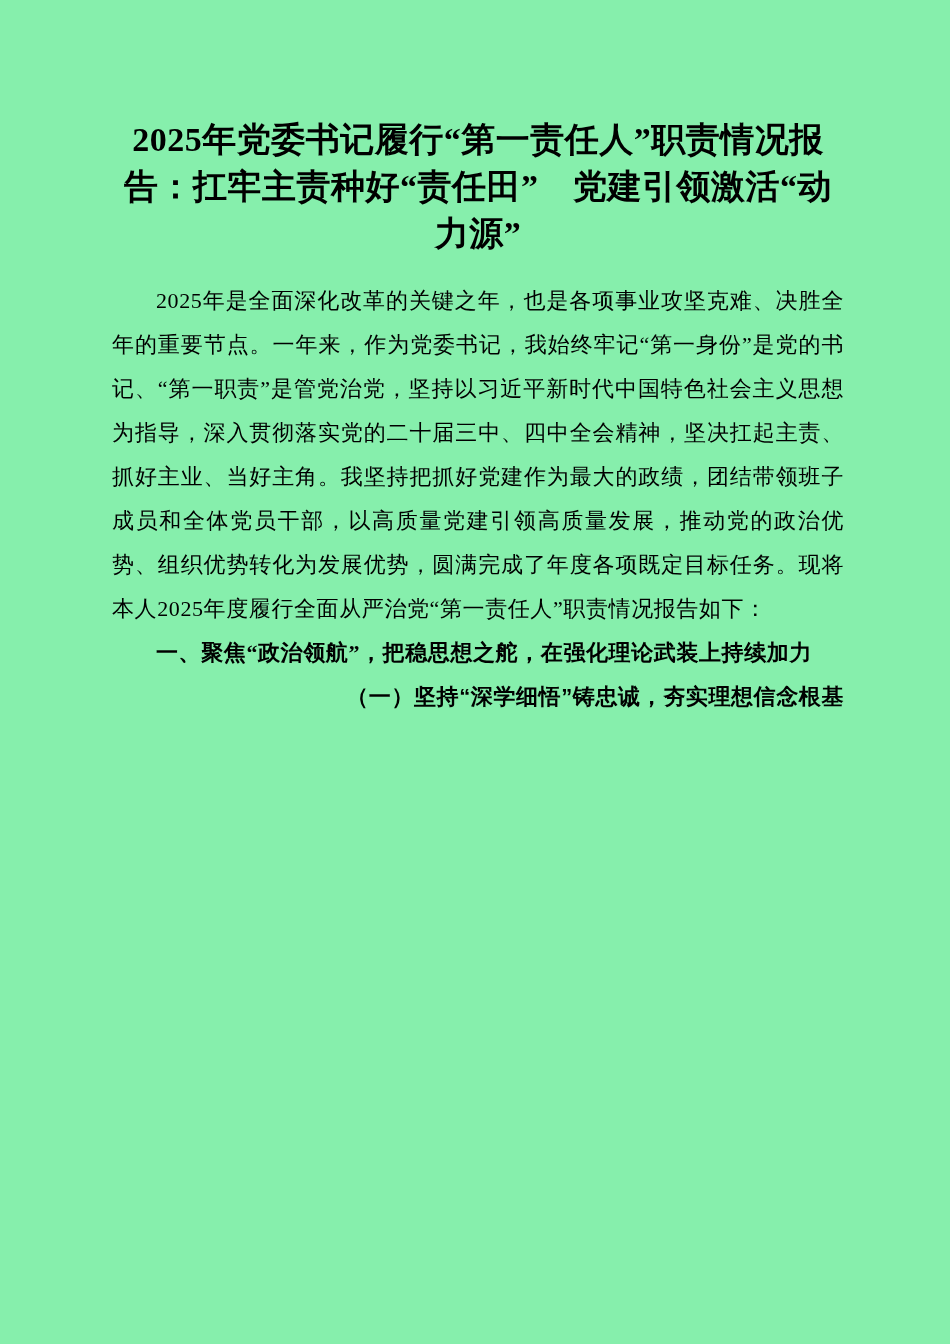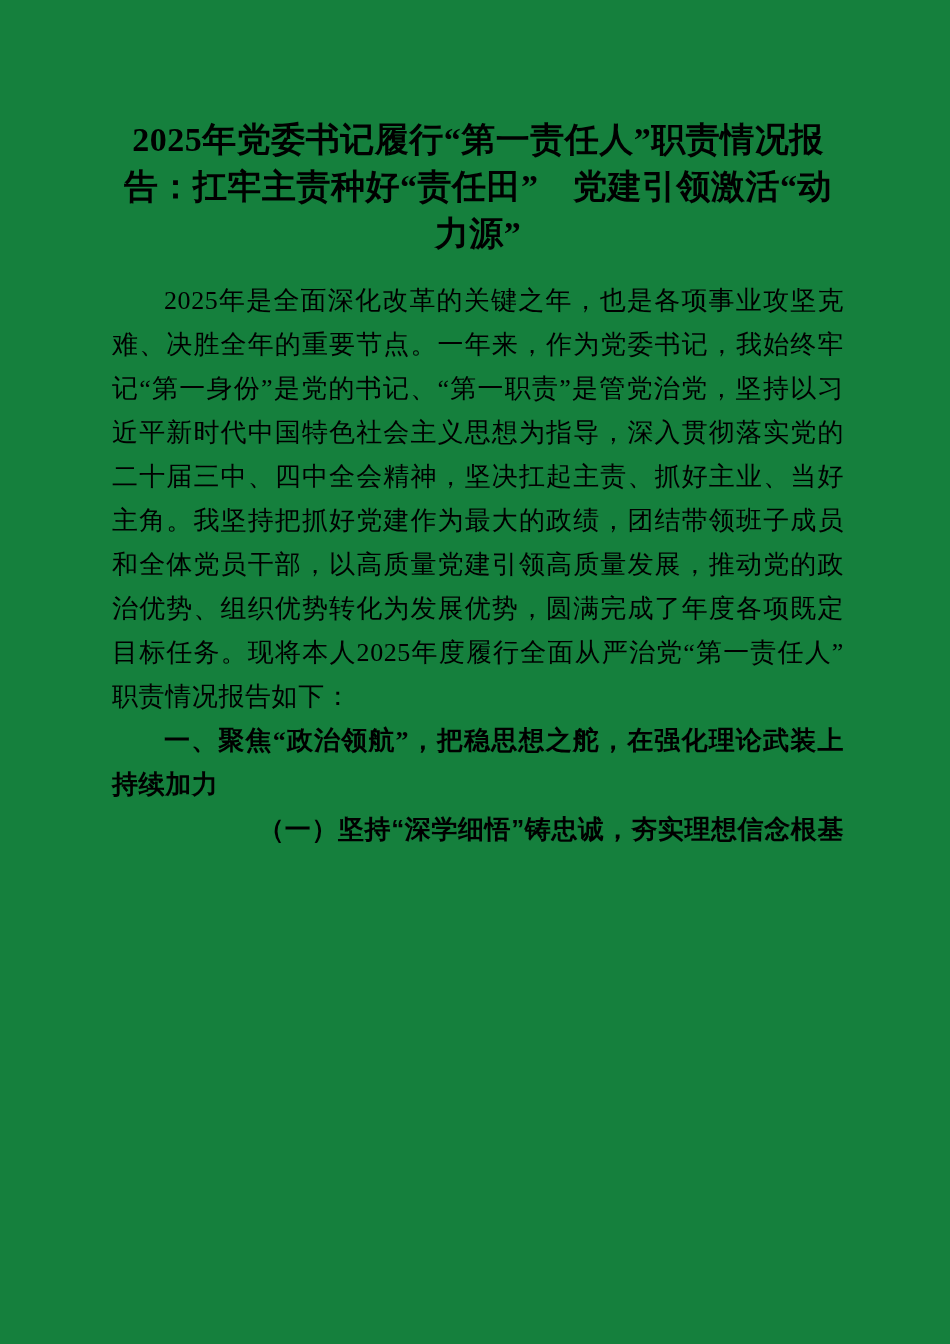--- a/index.html
+++ b/index.html
@@ -5,39 +5,39 @@
   html, body {
     margin: 0;
     padding: 0;
     background: #ffffff;
   }
   .page {
     position: relative;
     width: 950px;
     height: 1344px;
     margin: 0 auto;
-    background: #15803d;
+    background: #86efac;
     box-sizing: border-box;
     padding: 116px 106px 40px 112px;
     overflow: hidden;
     color: #000000;
   }
   .doc-title {
     margin: 0 0 22px 0;
     font-family: "Liberation Serif", "DejaVu Serif", serif;
     font-weight: bold;
     font-size: 34px;
     line-height: 47px;
     text-align: center;
     letter-spacing: 0.5px;
     color: #000000;
   }
   .doc-body {
     font-family: "Liberation Serif", "DejaVu Serif", serif;
-    font-size: 26px;
+    font-size: 22px;
     line-height: 44px;
     color: #000000;
   }
   .para {
     margin: 0;
     text-indent: 2em;
     text-align: justify;
     letter-spacing: 0.6px;
   }
   .para.section-heading {

